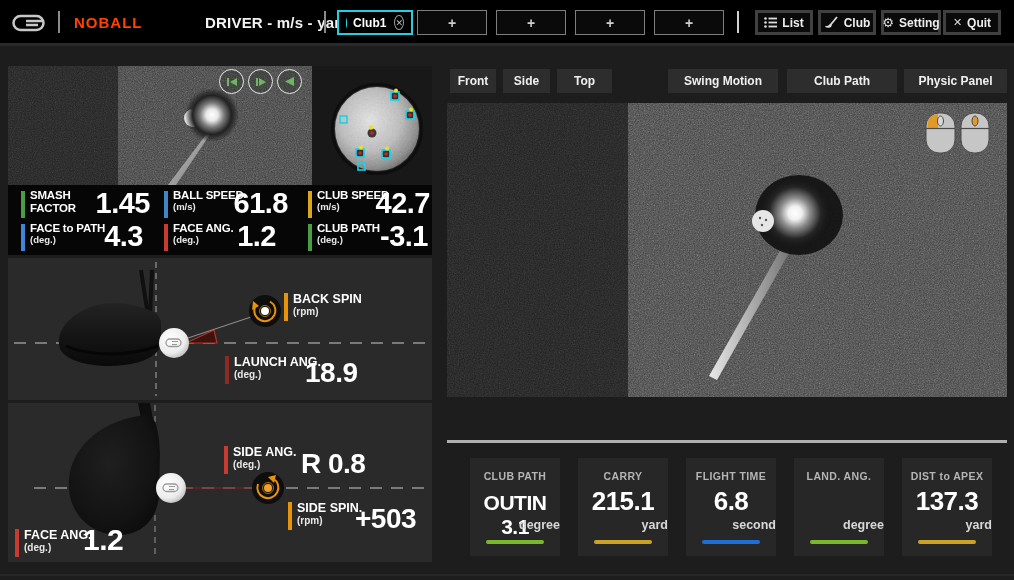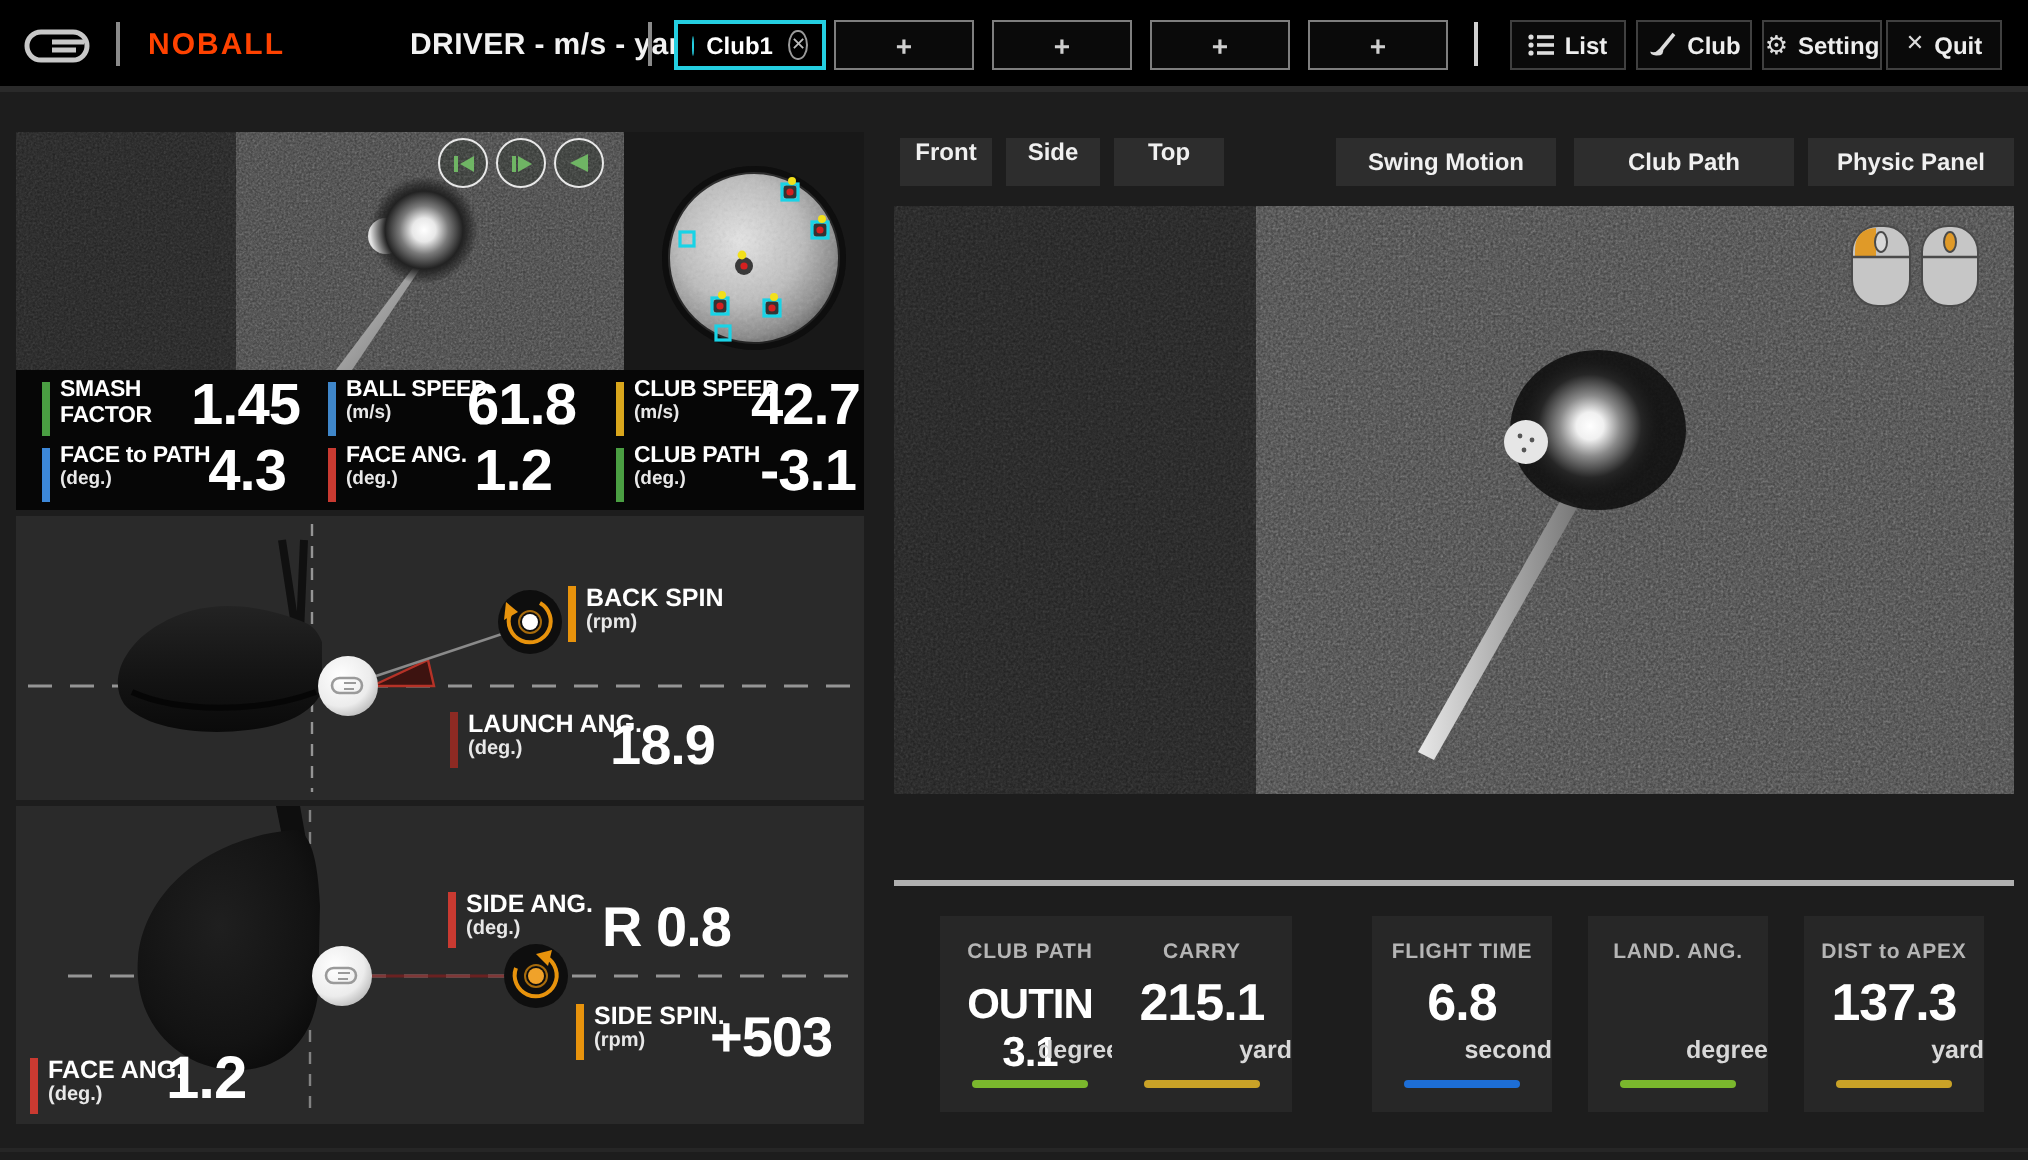--- a/index.html
+++ b/index.html
@@ -22,21 +22,21 @@
   #club-tab { left:337px; top:10px; width:76px; height:25px; border:2px solid #25cfe2;
               background:#000; display:flex; align-items:center; gap:6px; padding:0 7px; }
   .club-dot { width:10px; height:10px; border-radius:50%; background:#25cfe2; }
   #club-tab .lbl { font-size:12px; color:#fff; }
   .close-circ { width:15px; height:15px; border:1.5px solid #9a9a9a; border-radius:50%;
                 color:#bbb; font-size:9px; font-weight:bold; display:flex;
                 align-items:center; justify-content:center; margin-left:2px; }
   .plus-tab { top:10px; width:70px; height:25px; border:1px solid #7e7e7e; background:#0a0a0a;
               display:flex; align-items:center; justify-content:center;
               color:#cfcfcf; font-size:14px; }
-  .nav-btn { top:10px; height:25px; border:1px solid #404040; background:#0a0a0a;
+  .nav-btn { top:10px; height:25px; border:3px solid #404040; background:#0a0a0a;
              display:flex; align-items:center; justify-content:center; gap:5px;
              color:#eee; font-size:12px; }
   .nav-glyph { font-size:13px; font-weight:normal; color:#ddd; line-height:1; }
 
   
   .panel { background:#2a2a2a; }
   #cam-panel { left:8px; top:66px; width:424px; height:119px; background:#181818; }
   #impact-strip { left:8px; top:185px; width:424px; height:70px; background:#060606; }
   #launch-panel { left:8px; top:258px; width:424px; height:142px; }
   #side-panel { left:8px; top:403px; width:424px; height:159px; }
@@ -56,21 +56,21 @@
 
   
   .flag { position:absolute; display:flex; }
   .flag .fbar { width:4px; height:28px; margin-top:1px; }
   .flag .ftxt { margin-left:5px; line-height:1.15; }
   .flag .f1 { font-size:12.5px; color:#fff; }
   .flag .f2 { font-size:10px; color:#e8e8e8; }
 
   
   .view-tab { top:69px; height:24px; background:#2d2d2d; color:#f0f0f0; font-size:12px;
-              display:flex; justify-content:center; }
+              display:flex; align-items:center; justify-content:center; }
   .panel-btn { top:69px; height:24px; background:#2d2d2d; color:#f0f0f0; font-size:12px;
                display:flex; align-items:center; justify-content:center; }
   #rcam { left:447px; top:103px; width:560px; height:294px; background:#181818; }
   #r-divider { left:447px; top:440px; width:560px; height:3px; background:#b0b0b0; }
   #bottom-line { left:0; top:574px; width:1014px; height:2px; background:#262626; }
 
   .card { position:absolute; top:458px; width:90px; height:98px; background:#272727; }
   .card .clab { position:absolute; top:12px; width:100%; text-align:center; font-size:10.5px;
                 color:#b5b5b5; letter-spacing:0.4px; }
   .card .cval { position:absolute; top:28px; width:100%; text-align:center; font-size:26px;
@@ -491,21 +491,21 @@
   </div>
 
   <div class="abs" id="r-divider"></div>
 
   <div class="card" style="left:470px">
     <div class="clab">CLUB PATH</div>
     <div class="cval sm">OUTIN 3.1</div>
     <div class="cunit">degree</div>
     <div class="cline" style="background: rgb(122, 183, 45);"></div>
   </div>
-  <div class="card" style="left:556px">
+  <div class="card" style="left:578px">
     <div class="clab">CARRY</div>
     <div class="cval">215.1</div>
     <div class="cunit">yard</div>
     <div class="cline" style="background: rgb(201, 162, 39);"></div>
   </div>
   <div class="card" style="left:686px">
     <div class="clab">FLIGHT TIME</div>
     <div class="cval">6.8</div>
     <div class="cunit">second</div>
     <div class="cline" style="background: rgb(29, 110, 214);"></div>

